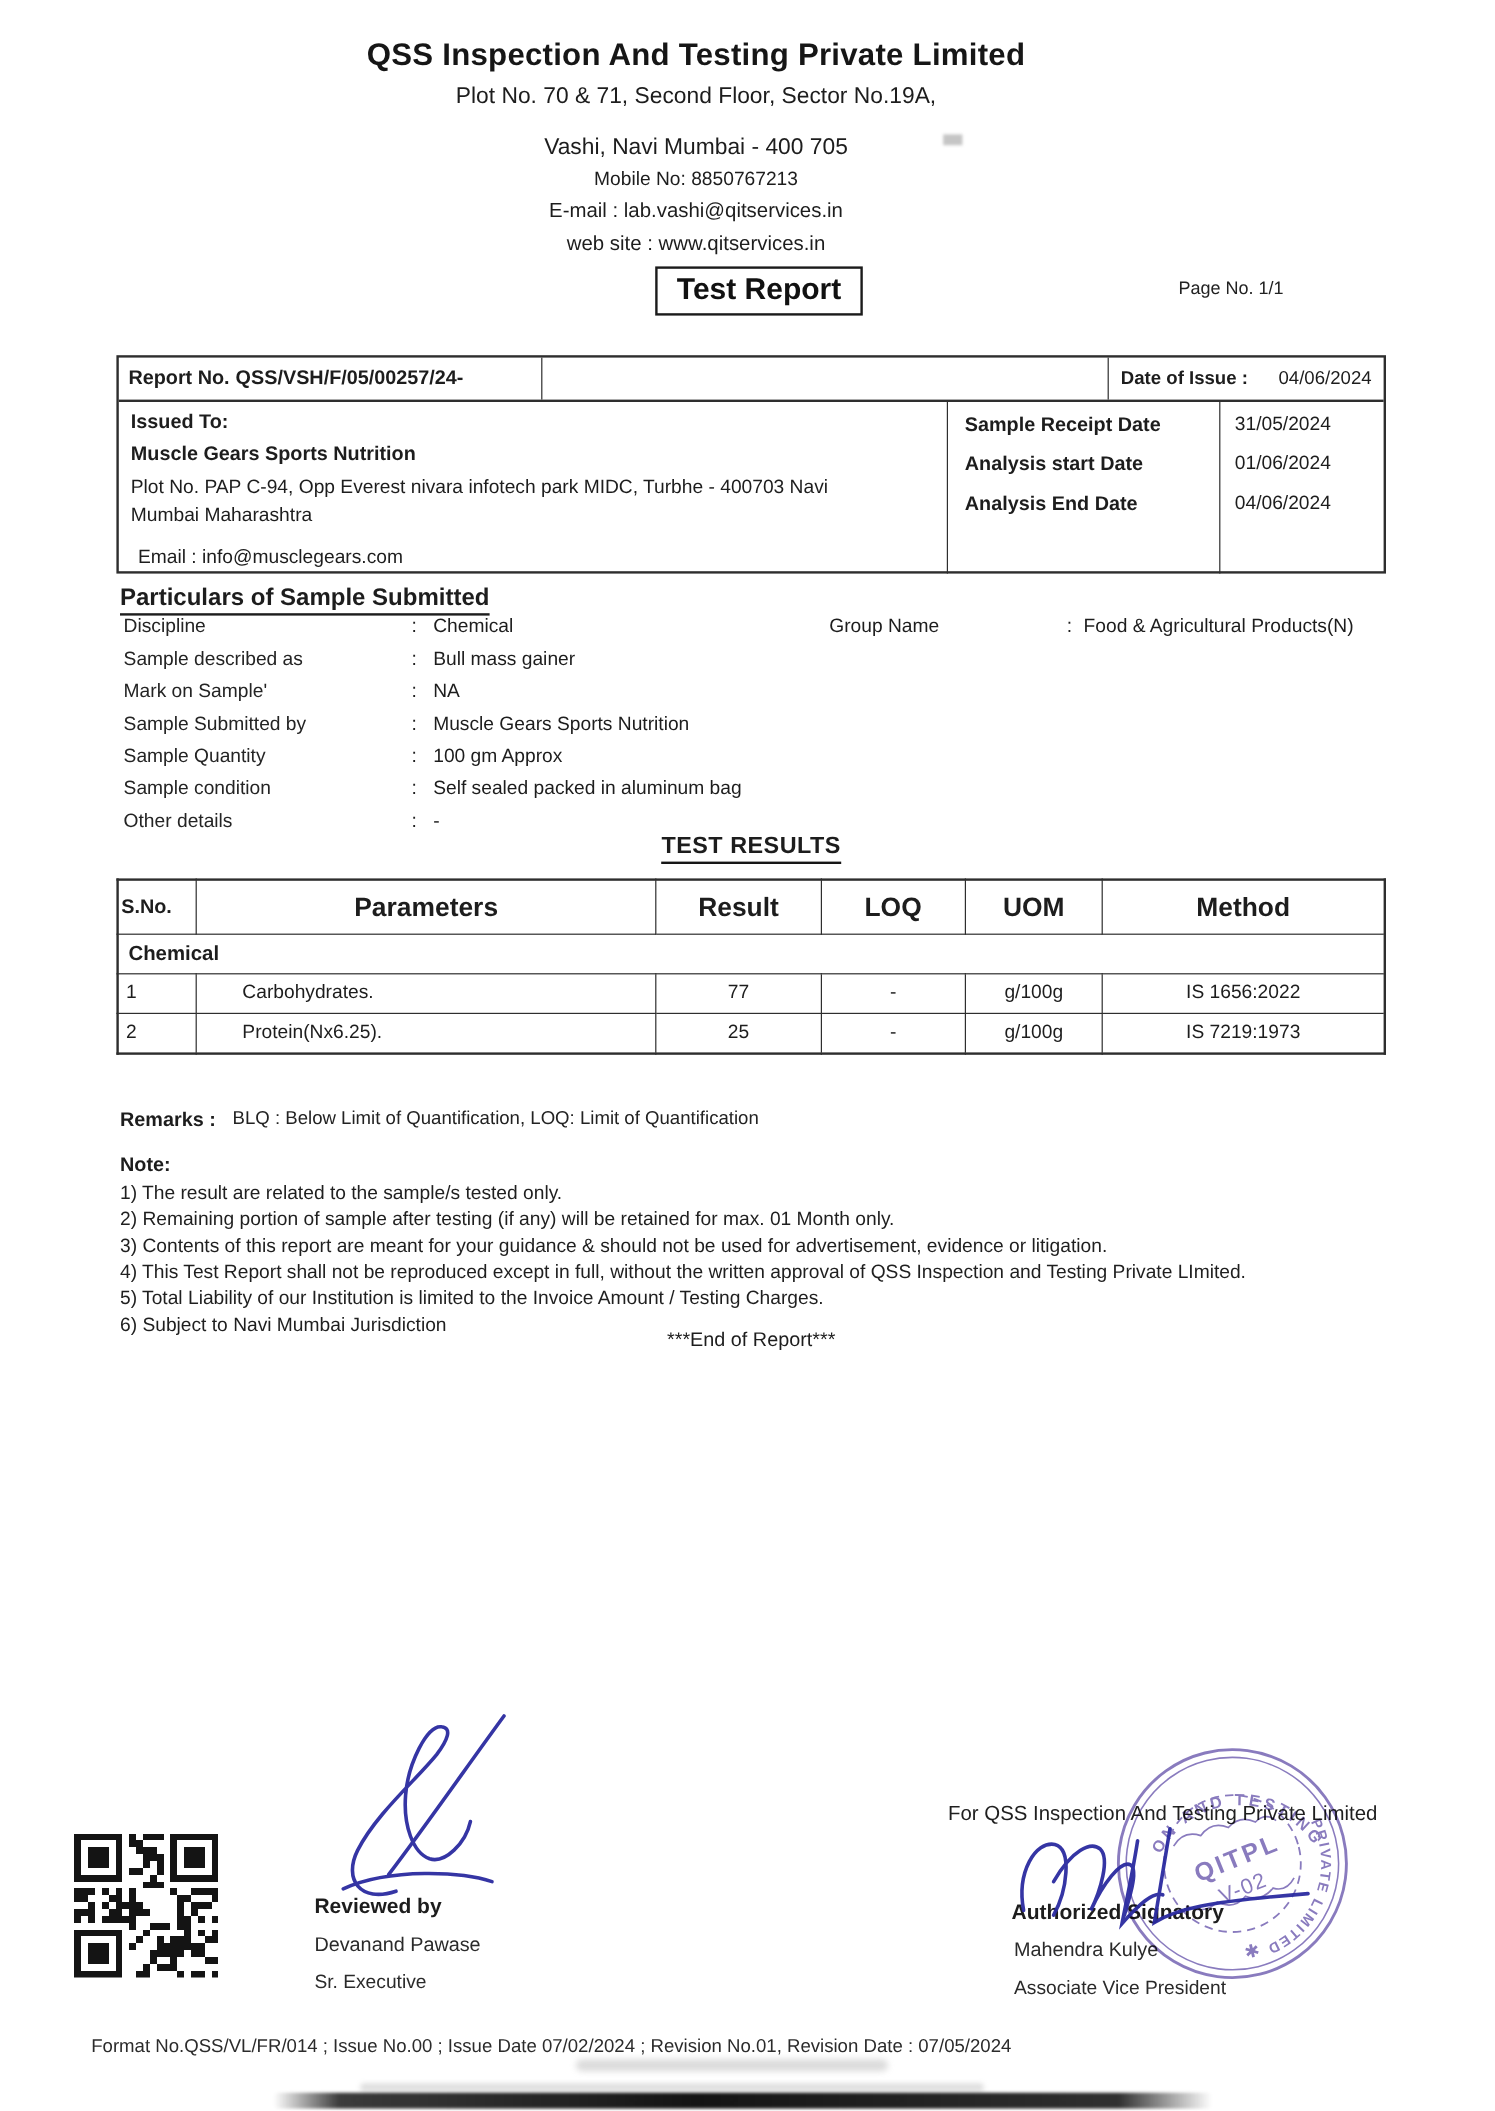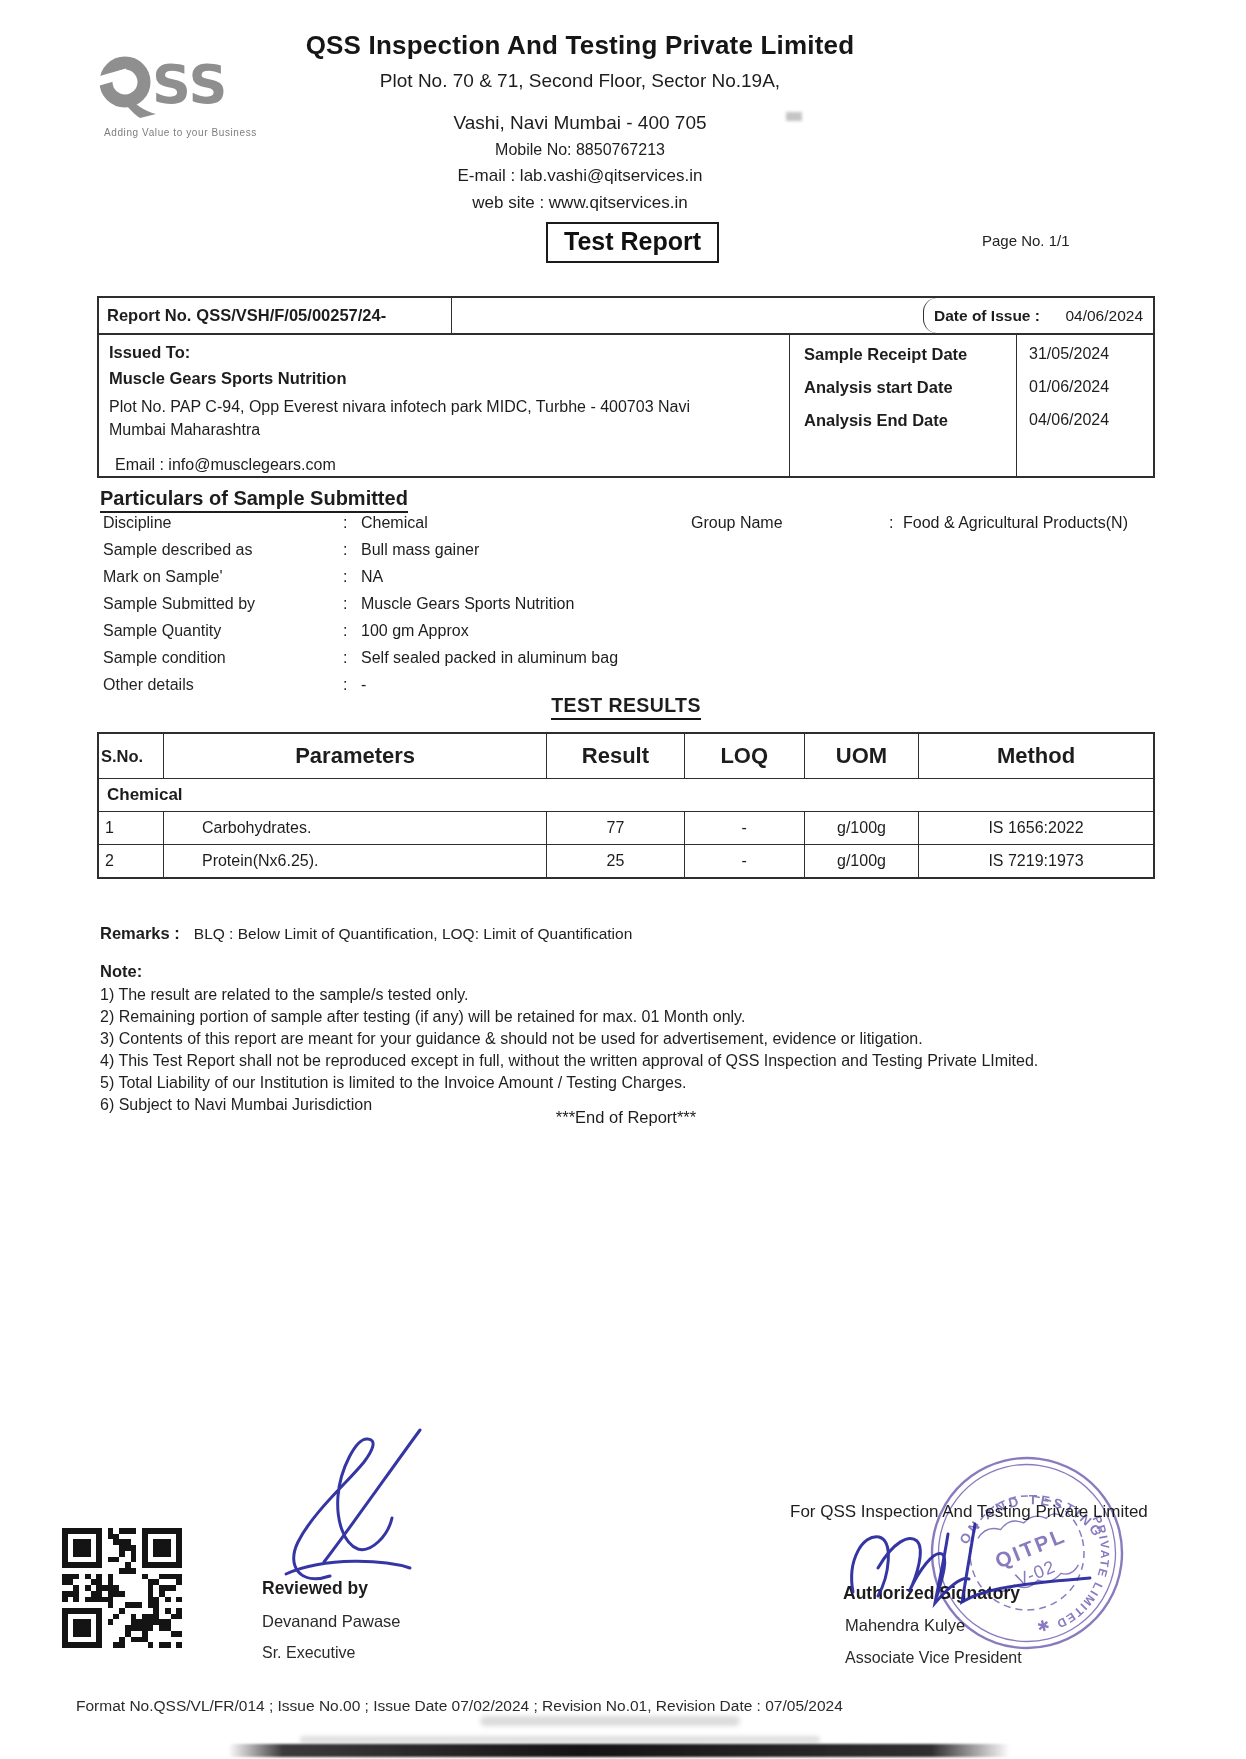--- a/index.html
+++ b/index.html
@@ -21,21 +21,21 @@
     position:absolute;left:546px;top:222px;border:2.5px solid #1b1b1b;
     padding:3px 16px 5px 16px;font-size:25px;font-weight:bold;color:#111;background:#fff;
   }
   .page-no{position:absolute;left:982px;top:232px;font-size:15px;color:#222;}
   
   .info-table{position:absolute;left:97px;top:296px;width:1058px;height:182px;border:2px solid #2e2e2e;box-sizing:border-box;}
   .info-row1{display:flex;height:37px;border-bottom:2px solid #2e2e2e;box-sizing:border-box;}
   .cell-reportno{width:353px;border-right:1.8px solid #2e2e2e;box-sizing:border-box;display:flex;align-items:center;padding:0 8px;font-size:16.5px;font-weight:bold;white-space:nowrap;}
   .cell-reportno .val{margin-left:5px;}
   .cell-mid-empty{flex:1;}
-  .cell-doi{width:230px;border-left:1.8px solid #2e2e2e;box-sizing:border-box;display:flex;align-items:center;justify-content:space-between;padding:0 10px;border-radius:14px;}
+  .cell-doi{width:230px;border-left:1.8px solid #2e2e2e;box-sizing:border-box;display:flex;align-items:center;justify-content:space-between;padding:0 10px;}
   .doi-label{font-size:15.5px;font-weight:bold;white-space:nowrap;}
   .doi-value{font-size:15.5px;white-space:nowrap;}
   .info-row2{position:relative;height:143px;}
   .cell-issued{position:absolute;left:0;top:0;width:691px;height:100%;border-right:1.8px solid #2e2e2e;box-sizing:border-box;padding:8px 10px;}
   .issued-label{font-size:16.5px;font-weight:bold;}
   .issued-name{font-size:16.5px;font-weight:bold;margin-top:7px;}
   .issued-addr{font-size:16px;margin-top:7px;max-width:618px;line-height:23px;}
   .issued-email{font-size:16px;margin-top:15px;padding-left:6px;}
   .dates-divider{position:absolute;left:917px;top:0;width:0;height:100%;border-left:1.8px solid #2e2e2e;}
   .date-label{position:absolute;left:14px;font-size:16.5px;font-weight:bold;white-space:nowrap;}
@@ -60,21 +60,21 @@
   table.results th,table.results td{border:1.7px solid #2e2e2e;box-sizing:border-box;}
   table.results{border:2.2px solid #2e2e2e;}
   th.h-sno{font-size:16.5px;font-weight:bold;text-align:left;padding:9px 2px;}
   th.hcell{font-size:22px;font-weight:bold;text-align:center;padding:9px 4px;}
   td.group-row{font-size:17px;font-weight:bold;padding:6px 8px;height:28px;}
   td.c-sno{font-size:16px;padding:7px 6px;height:32px;}
   td.c-param{font-size:16px;padding:7px 6px 7px 38px;}
   td.c-mid{font-size:16px;text-align:center;padding:7px 4px;}
   td.c-method{font-size:16px;text-align:center;padding:7px 4px;}
   
-  .remarks{position:absolute;left:100px;top:924px;display:flex;align-items:center;}
+  .remarks{position:absolute;left:100px;top:924px;display:flex;align-items:flex-start;}
   .remarks-label{font-size:16.5px;font-weight:bold;}
   .remarks-text{font-size:15.5px;margin-left:14px;color:#222;}
   .note-label{position:absolute;left:100px;top:962px;font-size:16.5px;font-weight:bold;}
   .note-items{position:absolute;left:100px;top:984px;width:1060px;}
   .note-item{font-size:16px;line-height:21.5px;margin-bottom:.5px;color:#1f1f1f;}
   .end-report{position:absolute;left:97px;top:1108px;width:1058px;text-align:center;font-size:16.5px;color:#1d1d1d;}
   
   .for-company{position:absolute;left:790px;top:1502px;font-size:17px;color:#1f1f1f;z-index:1;white-space:nowrap;}
   .stamp{position:absolute;left:925px;top:1451px;z-index:2;mix-blend-mode:multiply;opacity:.88;}
   .sig{position:absolute;z-index:3;}
@@ -93,29 +93,20 @@
   .scan-bar{position:absolute;left:228px;top:1744px;width:782px;height:13px;border-radius:4px;
     background:linear-gradient(90deg,rgba(20,20,20,0) 0%,rgba(25,25,25,.85) 7%,#141414 45%,rgba(25,25,25,.9) 90%,rgba(20,20,20,0) 100%);
     filter:blur(1.2px);}
   .artifact1{position:absolute;left:786px;top:112px;width:16px;height:9px;background:rgba(140,140,140,.5);filter:blur(1.5px);}
 </style>
 </head>
 <body>
 
 <div class="page">
 
-  <div class="logo">
-    <svg width="160" height="70" viewBox="0 0 160 70">
-      <circle cx="27" cy="30" r="19" fill="none" stroke="#8f8f8f" stroke-width="13"></circle>
-      <rect x="-4" y="21" width="34" height="9" fill="#ffffff" transform="rotate(-16 13 26)"></rect>
-      <path d="M30 43 C 36 52, 46 59, 58 62 L 42 66 C 33 60, 27 52, 24 45 Z" fill="#8f8f8f"></path>
-      <text x="54" y="51" font-family="DejaVu Sans, sans-serif" font-size="54" font-weight="bold" fill="#8f8f8f">SS</text>
-    </svg>
-    <div class="logo-tagline">Adding Value to your Business</div>
-  </div>
 
   <div class="header-center">
     <div class="company-name">QSS Inspection And Testing Private Limited</div>
     <div class="addr1">Plot No. 70 &amp; 71, Second Floor, Sector No.19A,</div>
     <div class="addr2">Vashi, Navi Mumbai - 400 705</div>
     <div class="mobile">Mobile No: 8850767213</div>
     <div class="hemail">E-mail : lab.vashi@qitservices.in</div>
     <div class="hweb">web site : www.qitservices.in</div>
   </div>
 

